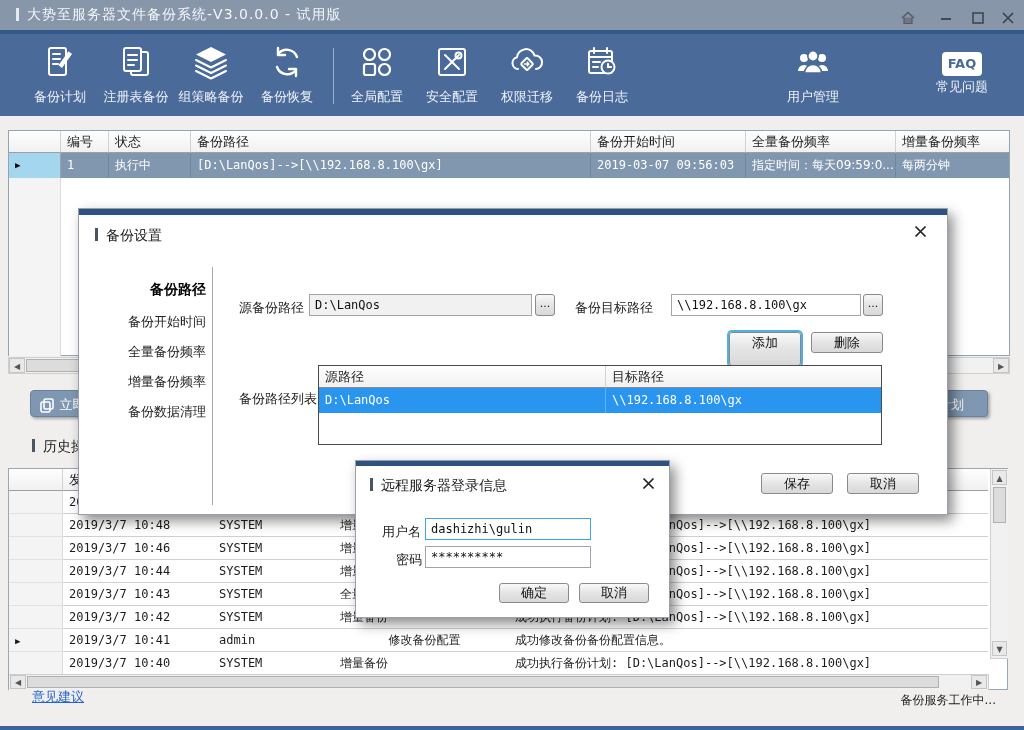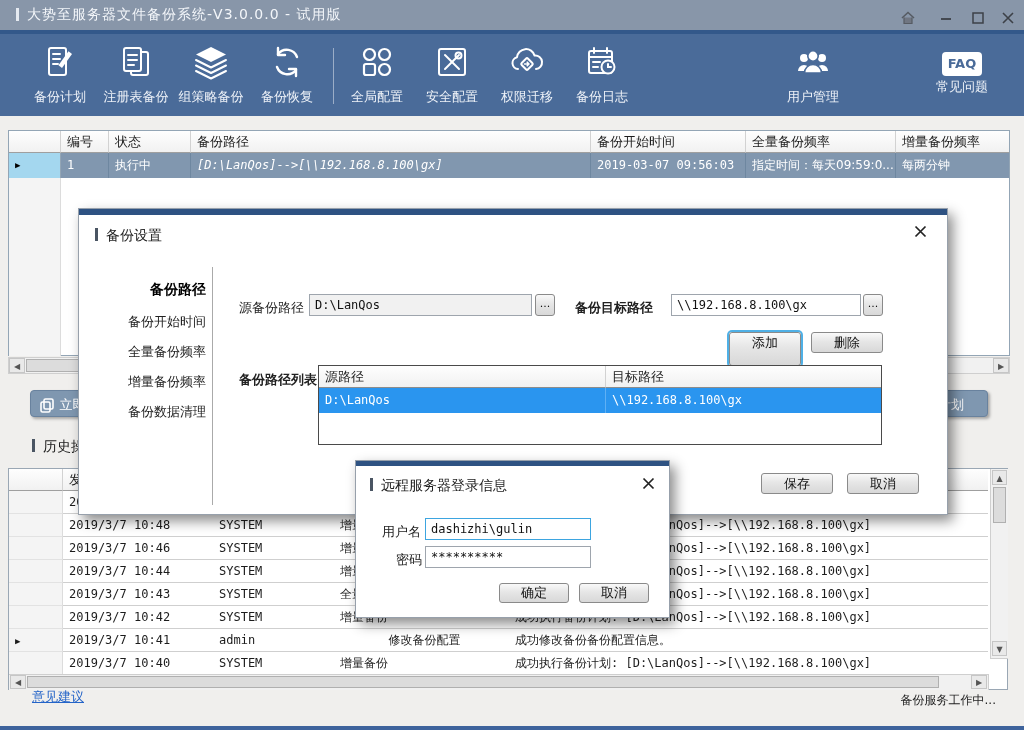--- a/index.html
+++ b/index.html
@@ -189,21 +189,21 @@
     <div class="gh" style="left:100px;width:82px;">状态</div>
     <div class="gh" style="left:182px;width:400px;">备份路径</div>
     <div class="gh" style="left:582px;width:155px;">备份开始时间</div>
     <div class="gh" style="left:737px;width:150px;">全量备份频率</div>
     <div class="gh" style="left:887px;width:113px;border-right:none;">增量备份频率</div>
 
     <div>
       <div class="gc selcell" style="left:0;top:22px;width:52px;font-size:9px;"><span>▶</span></div>
       <div class="gc selrow" style="left:52px;top:22px;width:48px;">1</div>
       <div class="gc selrow" style="left:100px;top:22px;width:82px;font-family:'DejaVu Sans',sans-serif;">执行中</div>
-      <div class="gc selrow" style="left:182px;top:22px;width:400px;font-style:italic;">[D:\LanQos]--&gt;[\\192.168.8.100\gx]</div>
+      <div class="gc selrow" style="left:182px;top:22px;width:400px;">[D:\LanQos]--&gt;[\\192.168.8.100\gx]</div>
       <div class="gc selrow" style="left:582px;top:22px;width:155px;">2019-03-07 09:56:03</div>
       <div class="gc selrow" style="left:737px;top:22px;width:150px;font-family:'DejaVu Sans',sans-serif;">指定时间：每天09:59:0...</div>
       <div class="gc selrow" style="left:887px;top:22px;width:113px;border-right:none;font-family:'DejaVu Sans',sans-serif;">每两分钟</div>
     </div>
     <div class="abs gutter" style="left:0;top:47px;width:52px;height:178px;"></div>
   </div>
 
   <div class="abs sb" style="left:8px;top:357px;width:1002px;height:17px;">
     <div class="sbbtn" style="left:0;top:0;width:16px;height:15px;line-height:15px;"><span>◀</span></div>
     <div class="sbthumb" style="left:17px;top:1px;width:280px;height:13px;"></div>
@@ -324,28 +324,28 @@
       <div class="navitem" style="top:72px;">全量备份频率</div>
       <div class="navitem" style="top:102px;">增量备份频率</div>
       <div class="navitem" style="top:132px;">备份数据清理</div>
     </div>
     <div class="abs" style="left:133px;top:58px;width:1px;height:238px;background:#aaa;"></div>
 
     <div class="flabel" style="left:160px;top:90px;">源备份路径</div>
     <input class="inp" style="left: 230px; top: 85px; width: 223px; height: 22px; background: rgb(241, 241, 241);" value="D:\LanQos">
     <div class="winbtn" style="left:456px;top:85px;width:20px;height:22px;line-height:18px;font-size:11px;"><span>...</span></div>
 
-    <div class="flabel" style="left:496px;top:90px;font-weight:bold;">备份目标路径</div>
+    <div class="flabel" style="left:496px;top:90px;">备份目标路径</div>
     <input class="inp" style="left: 592px; top: 85px; width: 190px; height: 22px;" value="\\192.168.8.100\gx">
     <div class="winbtn" style="left:784px;top:85px;width:20px;height:22px;line-height:18px;font-size:11px;"><span>...</span></div>
 
     <div class="winbtn focusblue" style="left:650px;top:123px;width:72px;height:34px;line-height:19px;">添加</div>
     <div class="winbtn" style="left:732px;top:123px;width:72px;height:21px;line-height:19px;">删除</div>
 
-    <div class="flabel" style="left:160px;top:162px;font-weight:bold;">备份路径列表</div>
+    <div class="flabel" style="left:160px;top:181px;">备份路径列表</div>
 
     <div class="abs" style="left:239px;top:156px;width:564px;height:80px;border:1px solid #4a4a4a;background:#fff;">
       <div class="gh" style="left:0;width:287px;border-bottom:1px solid #8c8c8c;">源路径</div>
       <div class="gh" style="left:287px;width:275px;border-right:none;border-bottom:1px solid #8c8c8c;">目标路径</div>
       <div>
         <div class="gc" style="left:0;top:22px;width:287px;background:#2a95ef;color:#fff;border-right:1px solid #5fb0f4;">D:\LanQos</div>
         <div class="gc" style="left:287px;top:22px;width:275px;background:#2a95ef;color:#fff;">\\192.168.8.100\gx</div>
       </div>
     </div>
 

